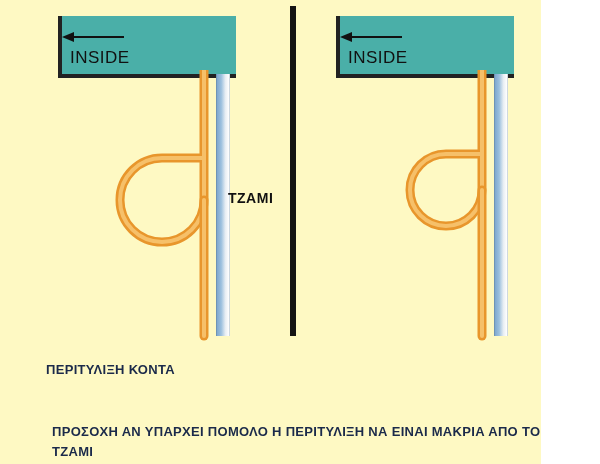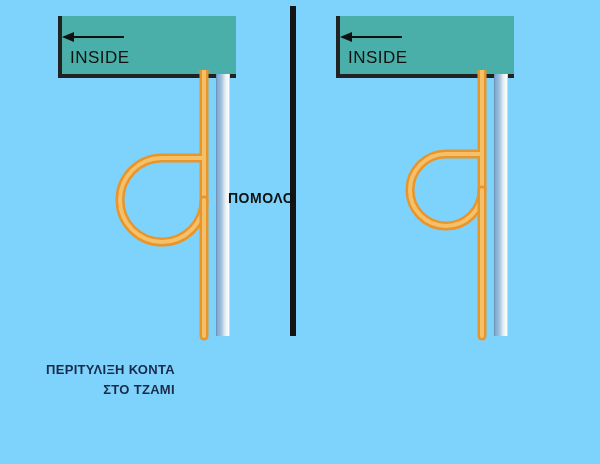--- a/index.html
+++ b/index.html
@@ -8,23 +8,23 @@
   }
   body {
     width: 600px;
     height: 464px;
     background: #ffffff;
     font-family: "Liberation Sans", sans-serif;
     overflow: hidden;
   }
   #page {
     position: relative;
-    width: 600px;
+    width: 541px;
     height: 464px;
-    background: #7dd3fc;
+    background: #fef9c3;
   }
 
   
   .divider {
     position: absolute;
     top: 6px;
     left: 290px;
     width: 6px;
     height: 330px;
     background: #141414;
@@ -149,34 +149,33 @@
     </div>
 
     <svg class="arrow-svg arrow-left" width="66" height="14" viewBox="0 0 66 14">
       <line x1="8" y1="7" x2="62" y2="7" stroke="#111111" stroke-width="2"></line>
       <polygon points="0,7 12,2 12,12" fill="#111111"></polygon>
     </svg>
 
     <div class="inside-label inside-left">INSIDE</div>
 
     <div class="glass glass-left"></div>
-    <div class="glass-label glass-label-left">ΠΟΜΟΛΟ</div>
+    <div class="glass-label glass-label-left">ΤΖΑΜΙ</div>
 
     <svg class="cord cord-left" width="160" height="280" viewBox="0 0 160 280">
 
       <path d="M124 0 L124 130 A42 42 0 1 1 82 88 L124 88" fill="none" stroke="#e8962c" stroke-width="9" stroke-linecap="round"></path>
       <path d="M124 0 L124 130 A42 42 0 1 1 82 88 L124 88" fill="none" stroke="#f6c069" stroke-width="4" stroke-linecap="round"></path>
 
       <path d="M124 130 L124 266" fill="none" stroke="#e8962c" stroke-width="9" stroke-linecap="round"></path>
       <path d="M124 130 L124 266" fill="none" stroke="#f6c069" stroke-width="4" stroke-linecap="round"></path>
     </svg>
 
     <div class="caption caption-left">
       <div>ΠΕΡΙΤΥΛΙΞΗ ΚΟΝΤΑ</div>
-      <div>ΣΤΟ ΤΖΑΜΙ</div>
     </div>
   </div>
 
   <div class="panel panel-right">
 
     <div class="header-bar hdr-right">
       <div class="hdr-edge"></div>
     </div>
 
     <svg class="arrow-svg arrow-right" width="66" height="14" viewBox="0 0 66 14">
@@ -190,14 +189,15 @@
 
     <svg class="cord cord-right" width="160" height="280" viewBox="0 0 160 280">
       <path d="M124 0 L124 120 A36 36 0 1 1 88 84 L124 84" fill="none" stroke="#e8962c" stroke-width="9" stroke-linecap="round"></path>
       <path d="M124 0 L124 120 A36 36 0 1 1 88 84 L124 84" fill="none" stroke="#f6c069" stroke-width="4" stroke-linecap="round"></path>
       <path d="M124 120 L124 266" fill="none" stroke="#e8962c" stroke-width="9" stroke-linecap="round"></path>
       <path d="M124 120 L124 266" fill="none" stroke="#f6c069" stroke-width="4" stroke-linecap="round"></path>
     </svg>
 
   </div>
 
+  <div class="footer-note">ΠΡΟΣΟΧΗ ΑΝ ΥΠΑΡΧΕΙ ΠΟΜΟΛΟ Η ΠΕΡΙΤΥΛΙΞΗ ΝΑ ΕΙΝΑΙ ΜΑΚΡΙΑ ΑΠΟ ΤΟ ΤΖΑΜΙ</div>
 
 </div>
 
 </body></html>

